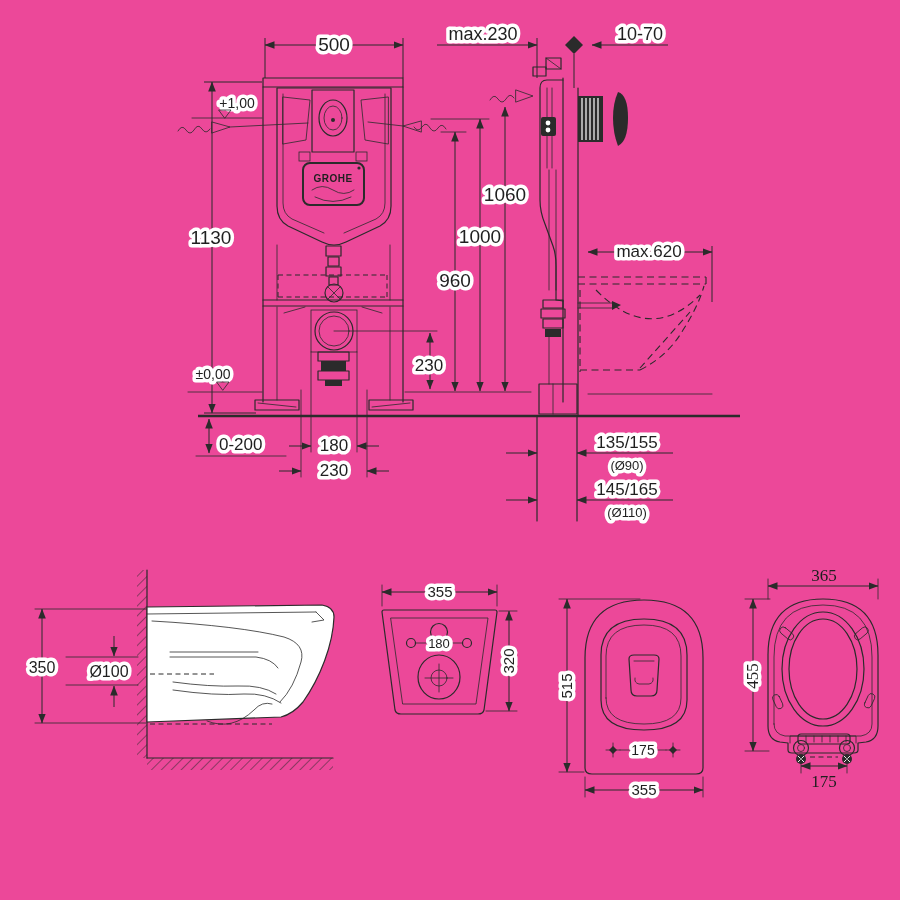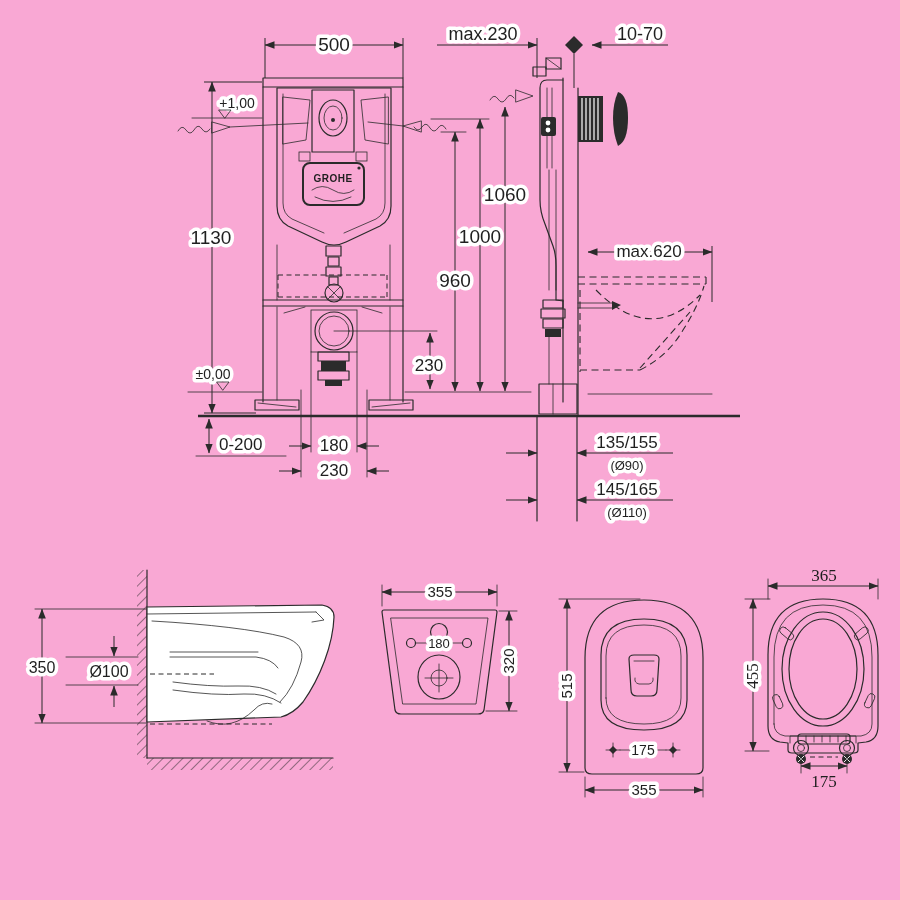--- a/index.html
+++ b/index.html
@@ -1,16 +1,16 @@
 <!DOCTYPE html>
 <html><head>
 <meta charset="utf-8">
 <style>
   html,body { margin:0; padding:0; background:#fff; }
-  .canvas { width:900px; height:900px; background:#f9a8d4; position:relative; overflow:hidden; }
+  .canvas { width:900px; height:900px; background:#ec4899; position:relative; overflow:hidden; }
   svg { display:block; }
   .s   { stroke:#2b2b2b; fill:none; stroke-width:1.2; stroke-linecap:round; stroke-linejoin:round; }
   .s08 { stroke:#2b2b2b; fill:none; stroke-width:0.8; stroke-linecap:round; }
   .s2  { stroke:#2b2b2b; fill:none; stroke-width:2; }
   .s25 { stroke:#2b2b2b; fill:none; stroke-width:2.6; }
   .dim { stroke:#2b2b2b; fill:none; stroke-width:1; }
   .d   { stroke:#2b2b2b; fill:none; stroke-width:1.1; stroke-dasharray:7 4.5; }
   .d2  { stroke:#2b2b2b; fill:none; stroke-width:1; stroke-dasharray:5 3.5; }
   .fk  { fill:#2b2b2b; stroke:none; }
   .wfill { fill:#ffffff; }

